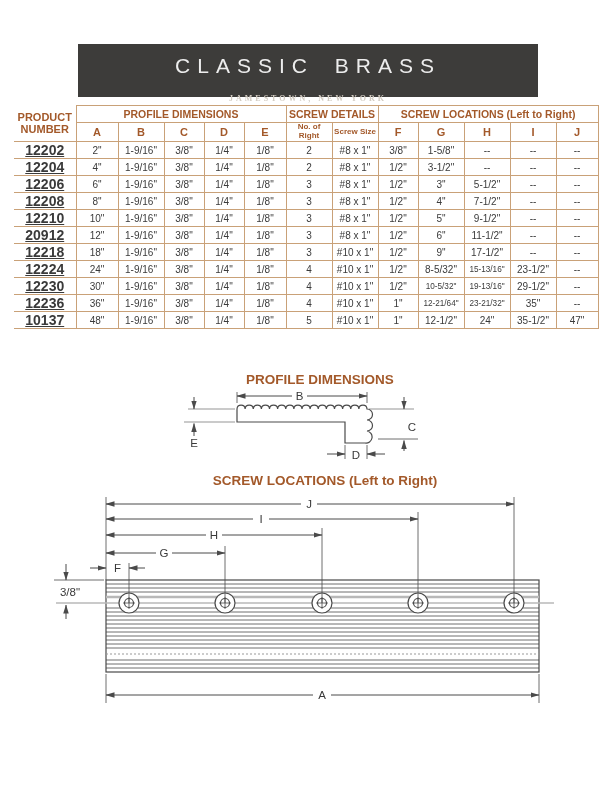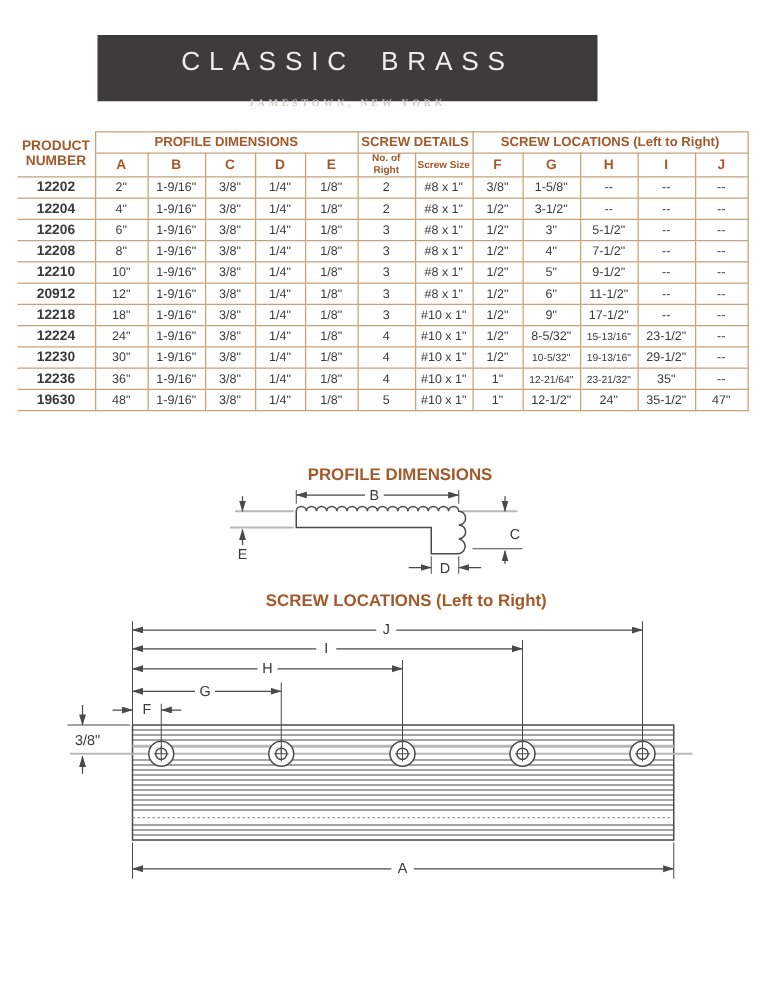--- a/index.html
+++ b/index.html
@@ -2,21 +2,21 @@
 <html><head>
 <meta charset="utf-8">
 <style>
   html,body{margin:0;padding:0;}
   body{
     width:612px;height:792px;position:relative;background:#ffffff;
     font-family:"Liberation Sans",sans-serif;overflow:hidden;
     --accent:#A3592A; --border-tan:#C9A178; --header-dark:#3D3C3A; --text-dark:#3A3A3A; --line:#4A4A4A; --ext:#B8B8B8;
   }
   .brand-box{
-    position:absolute;left:78px;top:28px;width:400px;height:53px;
+    position:absolute;left:78px;top:44px;width:460px;height:53px;
     background:var(--header-dark);text-align:center;color:#EDEDED;
   }
   .brand-name{
     padding-top:10px;font-size:21px;letter-spacing:7px;word-spacing:8px;font-weight:400;color:#EDEDED;
   }
   .brand-location{
     margin-top:16px;font-family:"Liberation Serif",serif;font-weight:bold;
     font-size:8px;letter-spacing:3px;color:#D3CCC2;
   }
   .spec-table{
@@ -28,21 +28,21 @@
   }
   .spec-table th{color:var(--accent);}
   .group-row th{height:16px;font-size:10.5px;font-weight:bold;}
   .col-row th{height:18px;font-size:11px;font-weight:bold;}
   .col-row th.th-tiny{font-size:8px;line-height:1.08;font-weight:bold;}
   th.product-th{
     font-size:11px;font-weight:bold;line-height:1.15;
     border-top:none;border-left:none;margin-top:21px;
   }
   .spec-table tbody td{height:16px;font-size:10px;color:var(--text-dark);}
-  .spec-table tbody td.col-product{font-weight:bold;font-size:11px;border-left:none;}
+  .spec-table tbody td.col-product{font-weight:bold;font-size:14px;border-left:none;text-decoration:underline;}
   .spec-table tbody td.small-text{font-size:8.2px;}
   .diagram-title{
     position:absolute;font-size:13.5px;font-weight:bold;color:var(--accent);text-align:center;
   }
   #profile-title{left:160px;top:372px;width:320px;}
   #screw-title{left:40px;top:473px;width:570px;}
   svg{position:absolute;}
   #profile-svg{left:146px;top:389px;}
   #screw-svg{left:26px;top:492px;}
   svg text{font-family:"Liberation Sans",sans-serif;fill:var(--text-dark);font-size:11.5px;}
@@ -242,21 +242,21 @@
         <td>1/8"</td>
         <td>4</td>
         <td>#10 x 1"</td>
         <td>1"</td>
         <td class="small-text">12-21/64"</td>
         <td class="small-text">23-21/32"</td>
         <td>35"</td>
         <td>--</td>
       </tr>
       <tr>
-        <td class="col-product">19630</td>
+        <td class="col-product">10137</td>
         <td>48"</td>
         <td>1-9/16"</td>
         <td>3/8"</td>
         <td>1/4"</td>
         <td>1/8"</td>
         <td>5</td>
         <td>#10 x 1"</td>
         <td>1"</td>
         <td>12-1/2"</td>
         <td>24"</td>

